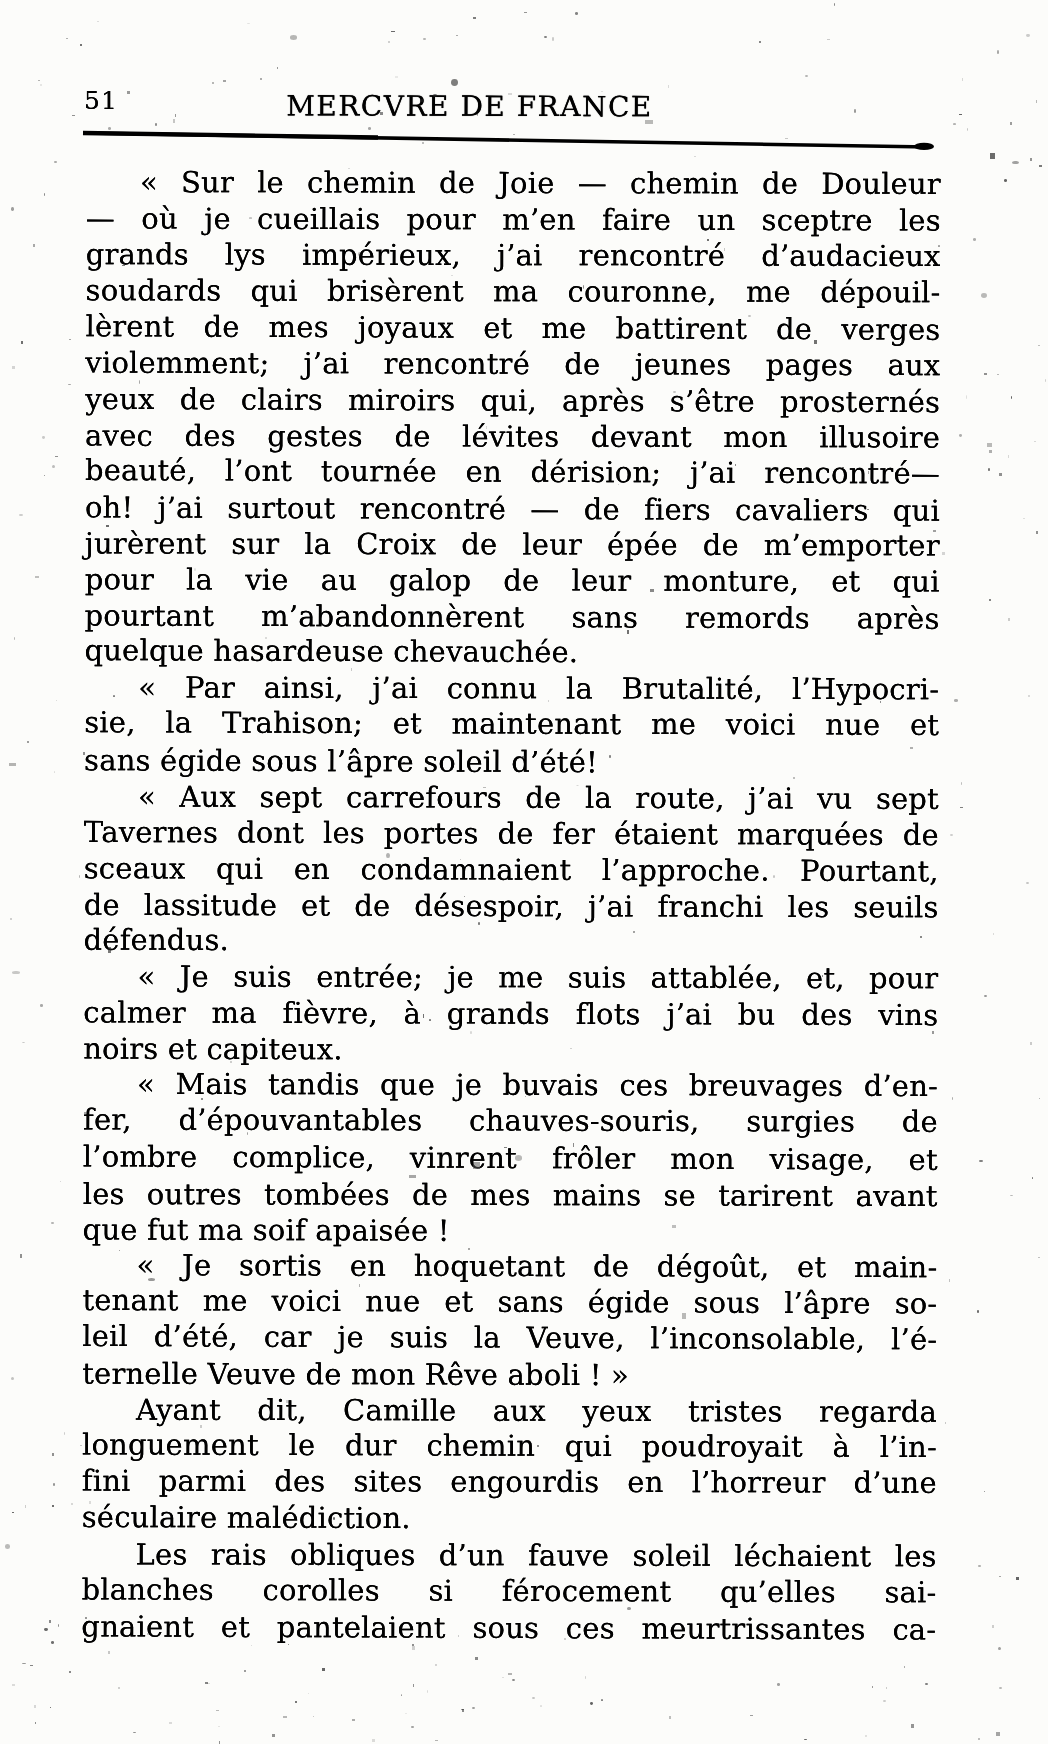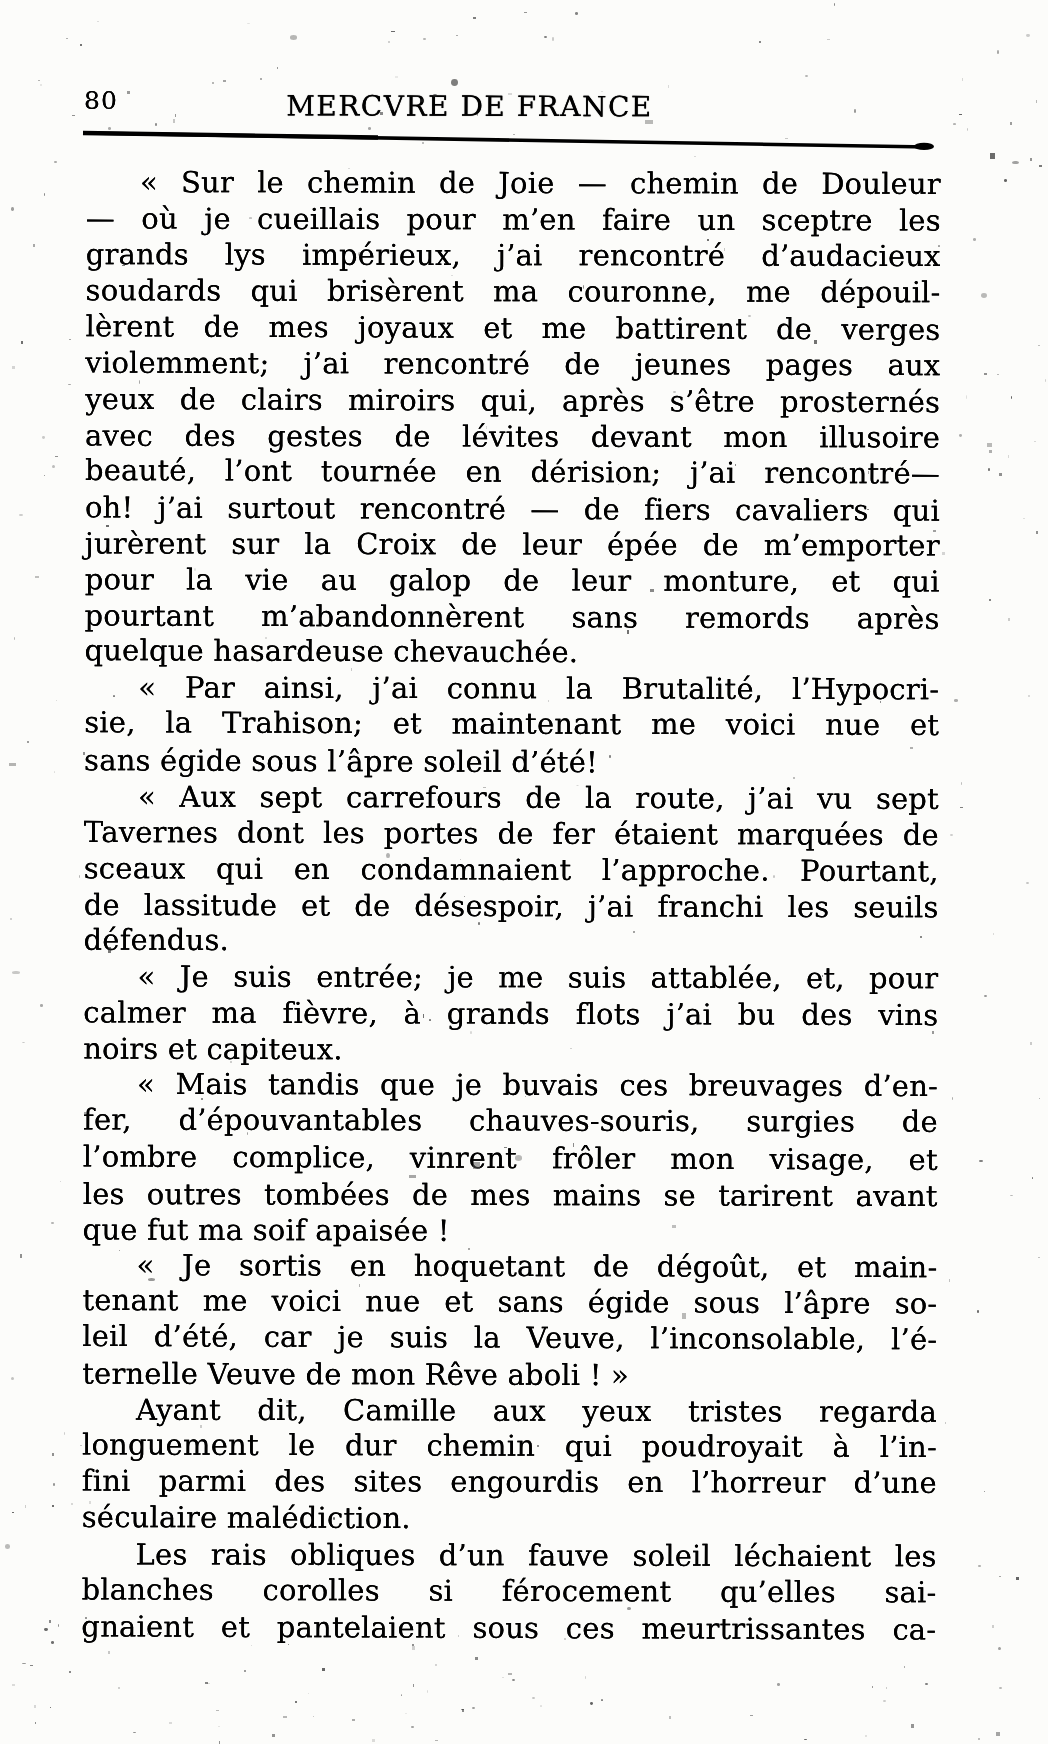--- a/index.html
+++ b/index.html
@@ -42,21 +42,21 @@
   .text-line.ind{padding-left:54px;}
   .noise{position:absolute;inset:0;pointer-events:none;}
   .speck{position:absolute;background:#222;}
 </style>
 </head>
 <body>
 
 <div class="page">
   <div class="scan-layer">
 
-    <div class="page-number">80</div>
+    <div class="page-number">51</div>
 
     <div class="running-title">MERCVRE DE FRANCE</div>
 
     <svg class="header-rule" width="880" height="34" viewBox="0 0 880 34">
       <line x1="5" y1="9" x2="851" y2="23" stroke="#161616" stroke-width="3.6"></line>
       <ellipse cx="846" cy="22.4" rx="10" ry="3.6" fill="#161616"></ellipse>
       <line x1="5" y1="9" x2="300" y2="13.5" stroke="#161616" stroke-width="4.4"></line>
     </svg>
 
     <div class="text-block">

